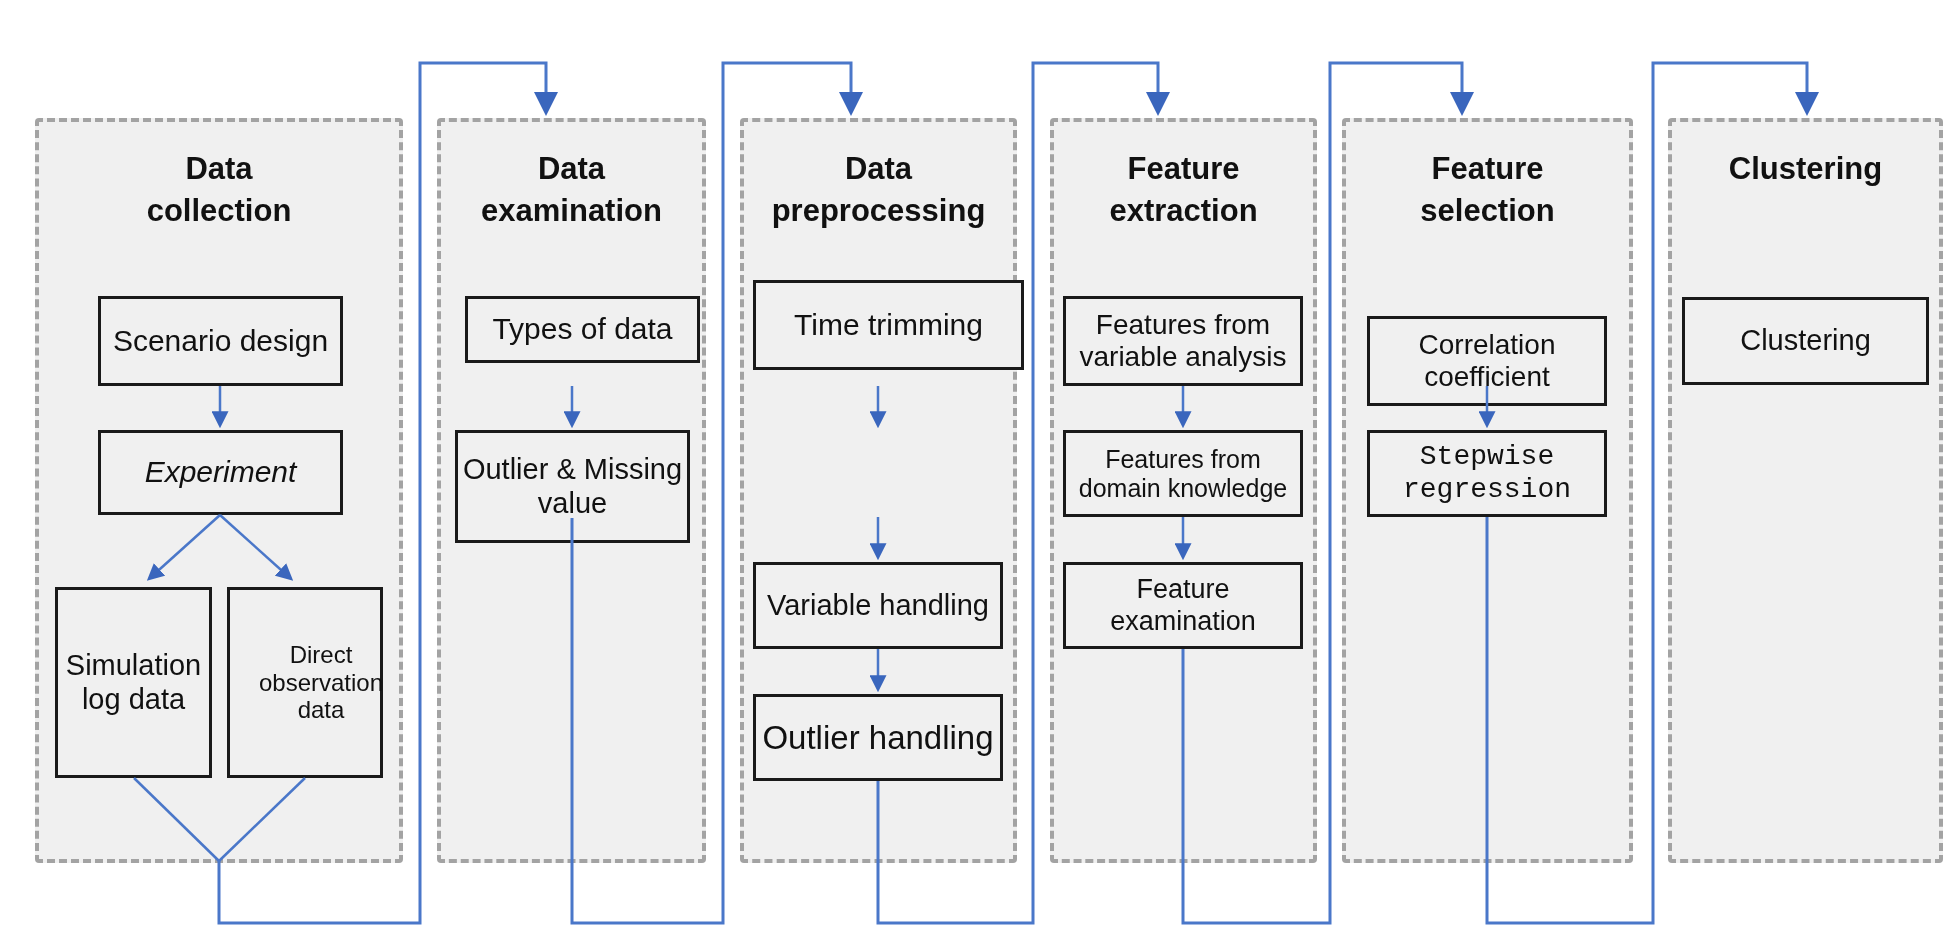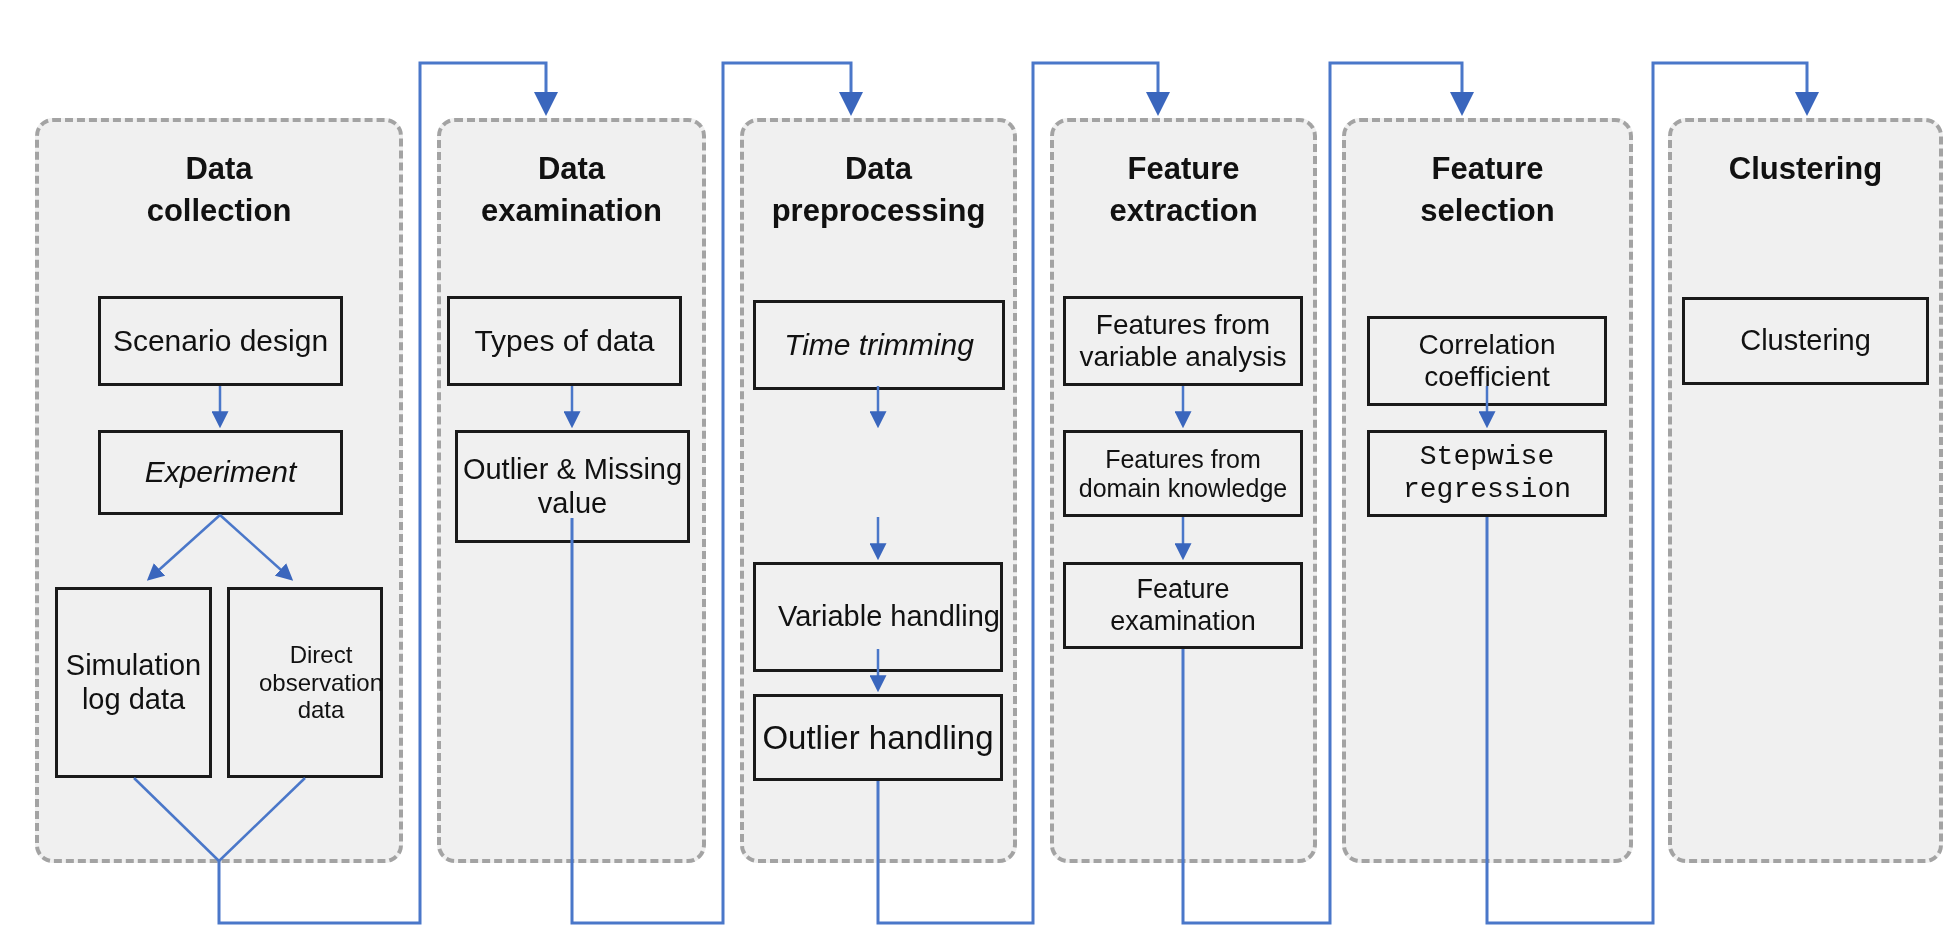--- a/index.html
+++ b/index.html
@@ -21,21 +21,21 @@
     font-family: "Liberation Sans", sans-serif;
     color: var(--text);
   }
   .panel {
     position: absolute;
     top: 118px;
     height: 745px;
     box-sizing: border-box;
     background: var(--panel-fill);
     border: 4px dashed var(--panel-border);
-    border-radius: 18px;
+    border-radius: 4px;
   }
   .panel-title {
     position: absolute;
     top: 26px;
     left: 0;
     width: 100%;
     text-align: center;
     font-weight: bold;
     font-size: 31px;
     line-height: 1.35;
@@ -91,36 +91,36 @@
     <div class="fbox" style="left:188px; top:465px; width:156px; height:191px; font-size:24px;padding-left:32px;">
         <span>Direct
 observation
 data</span>
       </div>
   </div>
 
   <div class="panel" style="left:437px; width:269px;">
     <div class="panel-title">Data
 examination</div>
-    <div class="fbox" style="left:6px; top:174px; width:235px; height:90px;">
+    <div class="fbox" style="left:24px; top:174px; width:235px; height:67px;">
         <span>Types of data</span>
       </div>
     <div class="fbox" style="left:14px; top:308px; width:235px; height:113px; font-size:29px;">
         <span>Outlier &amp; Missing
 value</span>
       </div>
   </div>
 
   <div class="panel" style="left:740px; width:277px;">
     <div class="panel-title">Data
 preprocessing</div>
-    <div class="fbox" style="left:9px; top:178px; width:252px; height:90px;font-style:italic;">
+    <div class="fbox" style="left:9px; top:158px; width:271px; height:90px;">
         <span>Time trimming</span>
       </div>
-    <div class="fbox" style="left:9px; top:440px; width:250px; height:110px; font-size:29px;justify-content:flex-end;">
+    <div class="fbox" style="left:9px; top:440px; width:250px; height:87px; font-size:29px;">
         <span>Variable handling</span>
       </div>
     <div class="fbox" style="left:9px; top:572px; width:250px; height:87px; font-size:33px;">
         <span>Outlier handling</span>
       </div>
   </div>
 
   <div class="panel" style="left:1050px; width:267px;">
     <div class="panel-title">Feature
 extraction</div>

